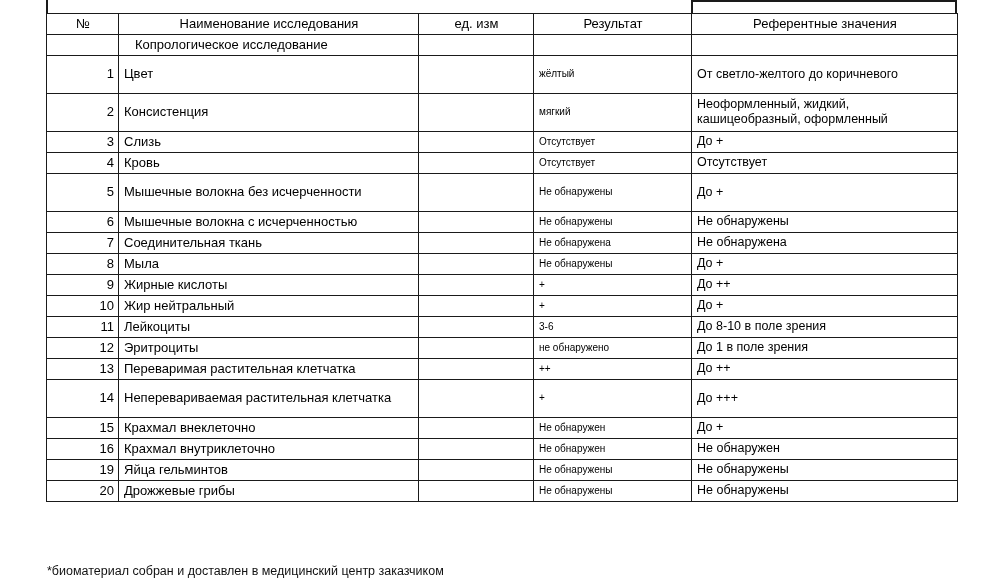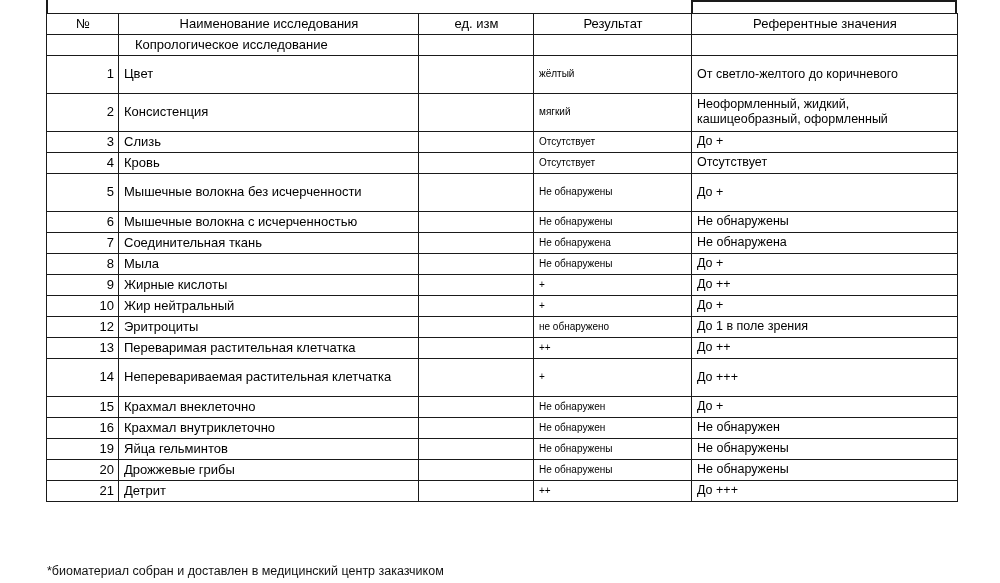--- a/index.html
+++ b/index.html
@@ -229,20 +229,27 @@
           <td class="ref">До ++</td>
         </tr>
         <tr class="r-std">
           <td class="num">10</td>
           <td class="name">Жир нейтральный</td>
           <td class="unit"></td>
           <td class="res">+</td>
           <td class="ref">До +</td>
         </tr>
         <tr class="r-std">
+          <td class="num">11</td>
+          <td class="name">Лейкоциты</td>
+          <td class="unit"></td>
+          <td class="res">3-6</td>
+          <td class="ref">До 8-10 в поле зрения</td>
+        </tr>
+        <tr class="r-std">
           <td class="num">12</td>
           <td class="name">Эритроциты</td>
           <td class="unit"></td>
           <td class="res">не обнаружено</td>
           <td class="ref">До 1 в поле зрения</td>
         </tr>
         <tr class="r-std">
           <td class="num">13</td>
           <td class="name">Переваримая растительная клетчатка</td>
           <td class="unit"></td>
@@ -277,24 +284,17 @@
           <td class="res">Не обнаружены</td>
           <td class="ref">Не обнаружены</td>
         </tr>
         <tr class="r-std">
           <td class="num">20</td>
           <td class="name">Дрожжевые грибы</td>
           <td class="unit"></td>
           <td class="res">Не обнаружены</td>
           <td class="ref">Не обнаружены</td>
         </tr>
-        <tr class="r-std">
-          <td class="num">21</td>
-          <td class="name">Детрит</td>
-          <td class="unit"></td>
-          <td class="res">++</td>
-          <td class="ref">До +++</td>
-        </tr>
       </tbody>
   </table>
 
   <div class="footnote">*биоматериал собран и доставлен в медицинский центр заказчиком</div>
 </div>
 
 </body></html>

